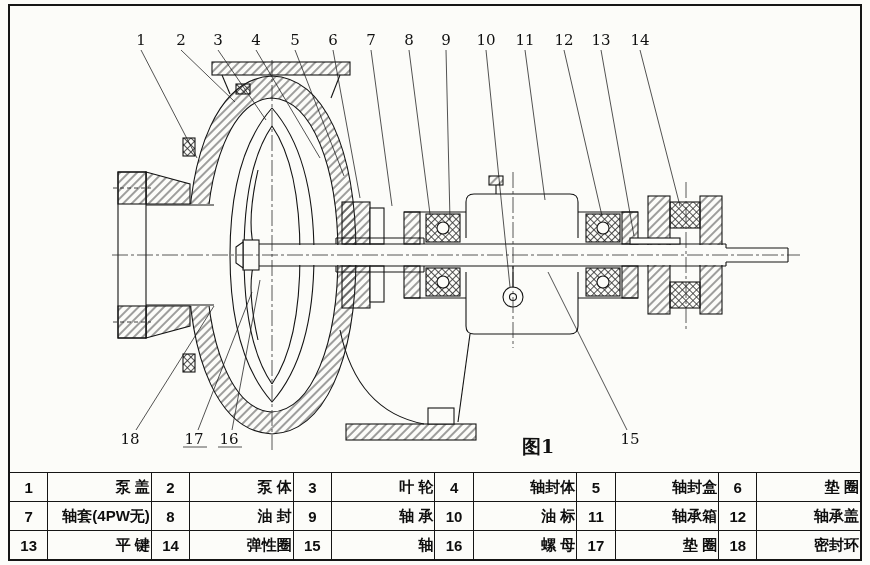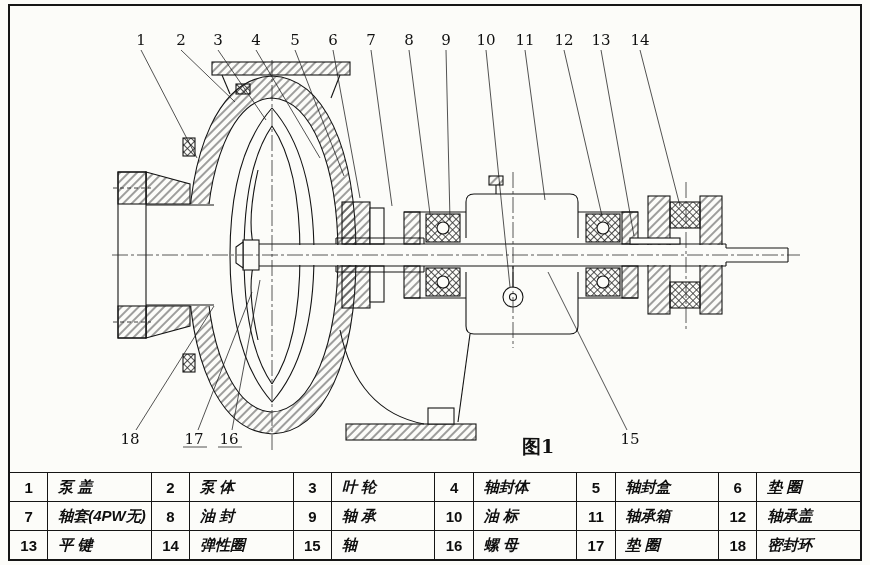--- a/index.html
+++ b/index.html
@@ -15,21 +15,21 @@
   .drawing text{font-family:"DejaVu Serif",serif;}
   .callout{font-size:15px;fill:#101010;}
   .caption{font-size:19px;font-weight:bold;fill:#101010;}
   .table-wrap{position:absolute;left:9px;right:9px;top:472px;bottom:5px;}
   table.parts{width:100%;height:100%;border-collapse:collapse;table-layout:fixed;background:#fcfcf9;}
   table.parts td{
     border:1.8px solid #151515;font-size:15px;font-weight:bold;color:#0e0e0e;
     overflow:hidden;white-space:nowrap;font-family:"Liberation Sans",sans-serif;
   }
   td.num{text-align:center;}
-  td.name{padding-left:10px;text-align:left;font-style:italic;}
+  td.name{padding-left:10px;text-align:right;}
 </style>
 </head>
 <body>
 
 <div class="page">
   <div class="frame"></div>
 
   <svg class="drawing" width="870" height="470" viewBox="0 0 870 470">
     <defs>
       <pattern id="h1" patternUnits="userSpaceOnUse" width="6" height="6" patternTransform="rotate(45)">

